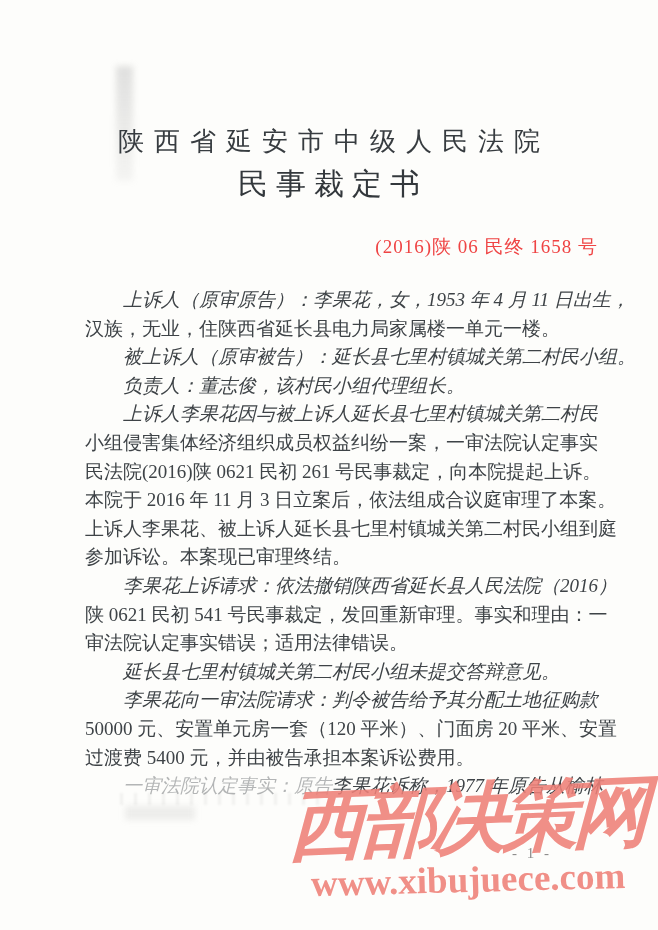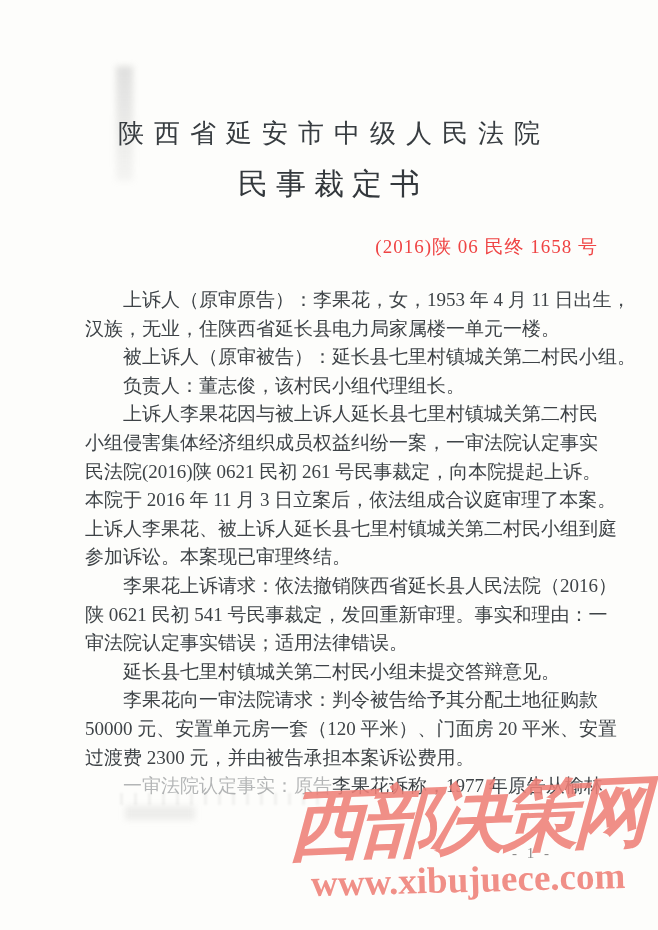--- a/index.html
+++ b/index.html
@@ -21,41 +21,41 @@
   .streak2{
     position:absolute;left:120px;top:793px;width:210px;height:12px;
     background:repeating-linear-gradient(90deg,rgba(120,120,120,.18) 0 3px,rgba(0,0,0,0) 3px 14px);
     filter:blur(1.2px);opacity:.5;
   }
   .streak3{
     position:absolute;left:125px;top:806px;width:70px;height:14px;
     background:rgba(140,140,140,.14);filter:blur(3px);
   }
   .court{
-    position:absolute;top:116px;left:0;right:0;margin:0;
+    position:absolute;top:116px;left:0;right:0;margin:8px;
     text-align:center;font-weight:normal;
     font-size:26px;letter-spacing:10px;padding-left:10px;
     color:#373c40;white-space:nowrap;
   }
   .doc-title{
     position:absolute;top:156px;left:0;right:0;margin:8px;
     text-align:center;font-weight:normal;
     font-size:30px;letter-spacing:8px;padding-left:8px;
     color:#33383c;white-space:nowrap;
   }
   .case-no{
     position:absolute;top:234px;right:60px;
     font-size:19px;letter-spacing:1px;color:#ef4444;white-space:nowrap;
   }
   .body-text{
     position:absolute;left:85px;top:286px;width:513px;
     font-size:19px;line-height:28.6px;color:#3e4347;
   }
   .ln{white-space:nowrap;height:28.6px;}
-  .ind{text-indent:38px;}
+  .ind{text-indent:38px;font-style:italic;}
   .j{text-align:justify;text-align-last:justify;}
   .faint{opacity:.38;filter:blur(.4px);margin-top:32px;}
   .page-no{
     position:absolute;left:512px;top:845px;
     font-size:15px;letter-spacing:3px;color:#6f6f6f;opacity:.8;
   }
   .watermark{
     position:absolute;left:278px;top:780px;width:378px;
     text-align:center;
     transform:rotate(-1.5deg);
@@ -99,21 +99,21 @@
     <div class="ln j">民法院(2016)陕 0621 民初 261 号民事裁定，向本院提起上诉。</div>
     <div class="ln j">本院于 2016 年 11 月 3 日立案后，依法组成合议庭审理了本案。</div>
     <div class="ln j">上诉人李果花、被上诉人延长县七里村镇城关第二村民小组到庭</div>
     <div class="ln">参加诉讼。本案现已审理终结。</div>
     <div class="ln ind j">李果花上诉请求：依法撤销陕西省延长县人民法院（2016）</div>
     <div class="ln j">陕 0621 民初 541 号民事裁定，发回重新审理。事实和理由：一</div>
     <div class="ln">审法院认定事实错误；适用法律错误。</div>
     <div class="ln ind">延长县七里村镇城关第二村民小组未提交答辩意见。</div>
     <div class="ln ind j">李果花向一审法院请求：判令被告给予其分配土地征购款</div>
     <div class="ln j">50000 元、安置单元房一套（120 平米）、门面房 20 平米、安置</div>
-    <div class="ln">过渡费 2300 元，并由被告承担本案诉讼费用。</div>
+    <div class="ln">过渡费 5400 元，并由被告承担本案诉讼费用。</div>
     <div class="ln ind j">
       <span class="faint">一审法院认定事实：原告</span><span>李果花诉称，1977 年原告从榆林</span>
     </div>
   </div>
 
   <div class="page-no">- 1 -</div>
 
   <div class="watermark" style="color: rgb(239, 128, 120);">
     <div class="wm-name" style="color: rgb(239, 128, 120);">西部决策网</div>
     <div class="wm-url" style="color: rgb(239, 128, 120);">www.xibujuece.com</div>

